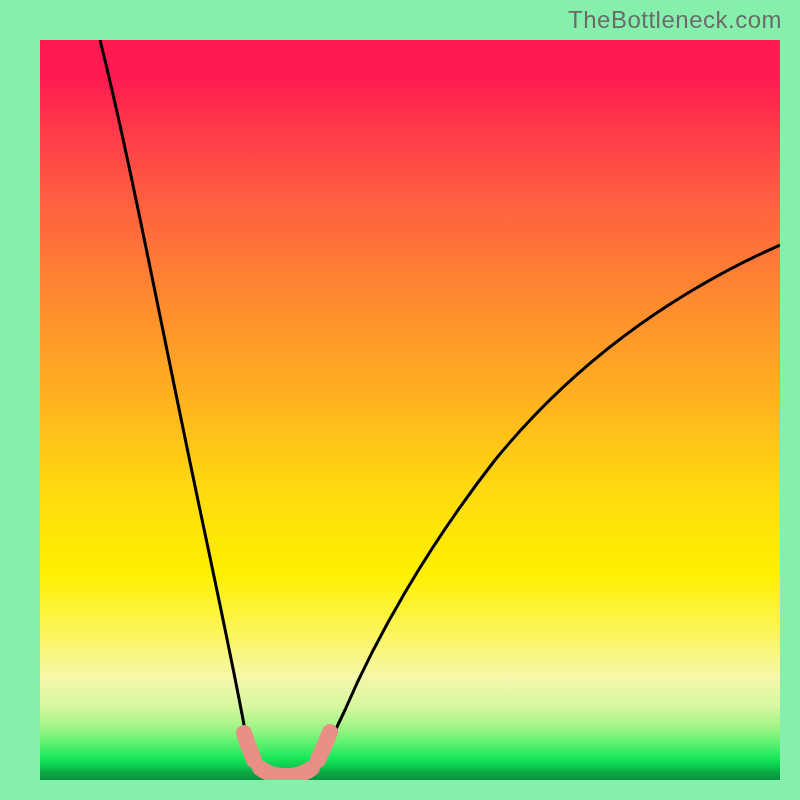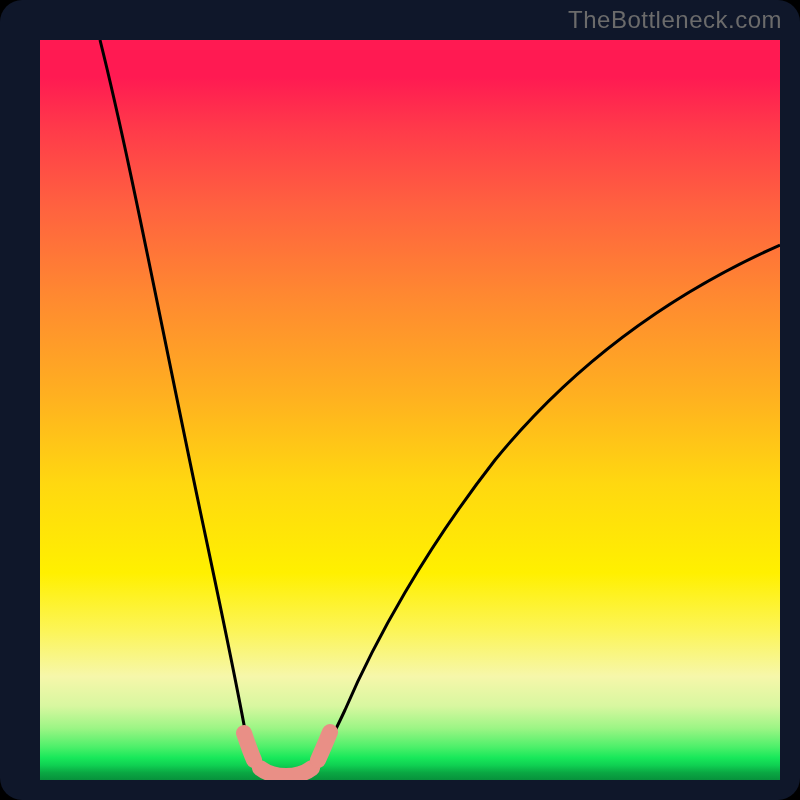--- a/index.html
+++ b/index.html
@@ -9,22 +9,21 @@
     height: 800px;
     background: #000;
     overflow: hidden;
   }
   .frame {
     position: absolute;
     left: 0;
     top: 0;
     width: 800px;
     height: 800px;
-    background: #0f172a;
-    border-radius: 22px;
+    background: #86efac;
   }
   .plot-area {
     position: absolute;
     left: 40px;
     top: 40px;
     width: 740px;
     height: 740px;
     overflow: hidden;
   }
   

